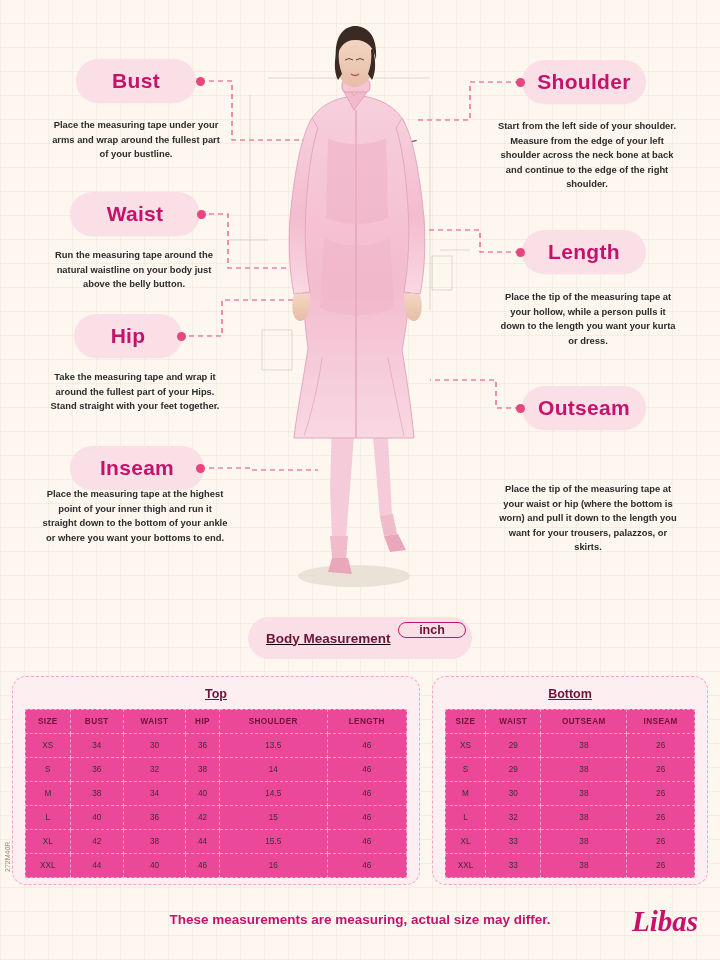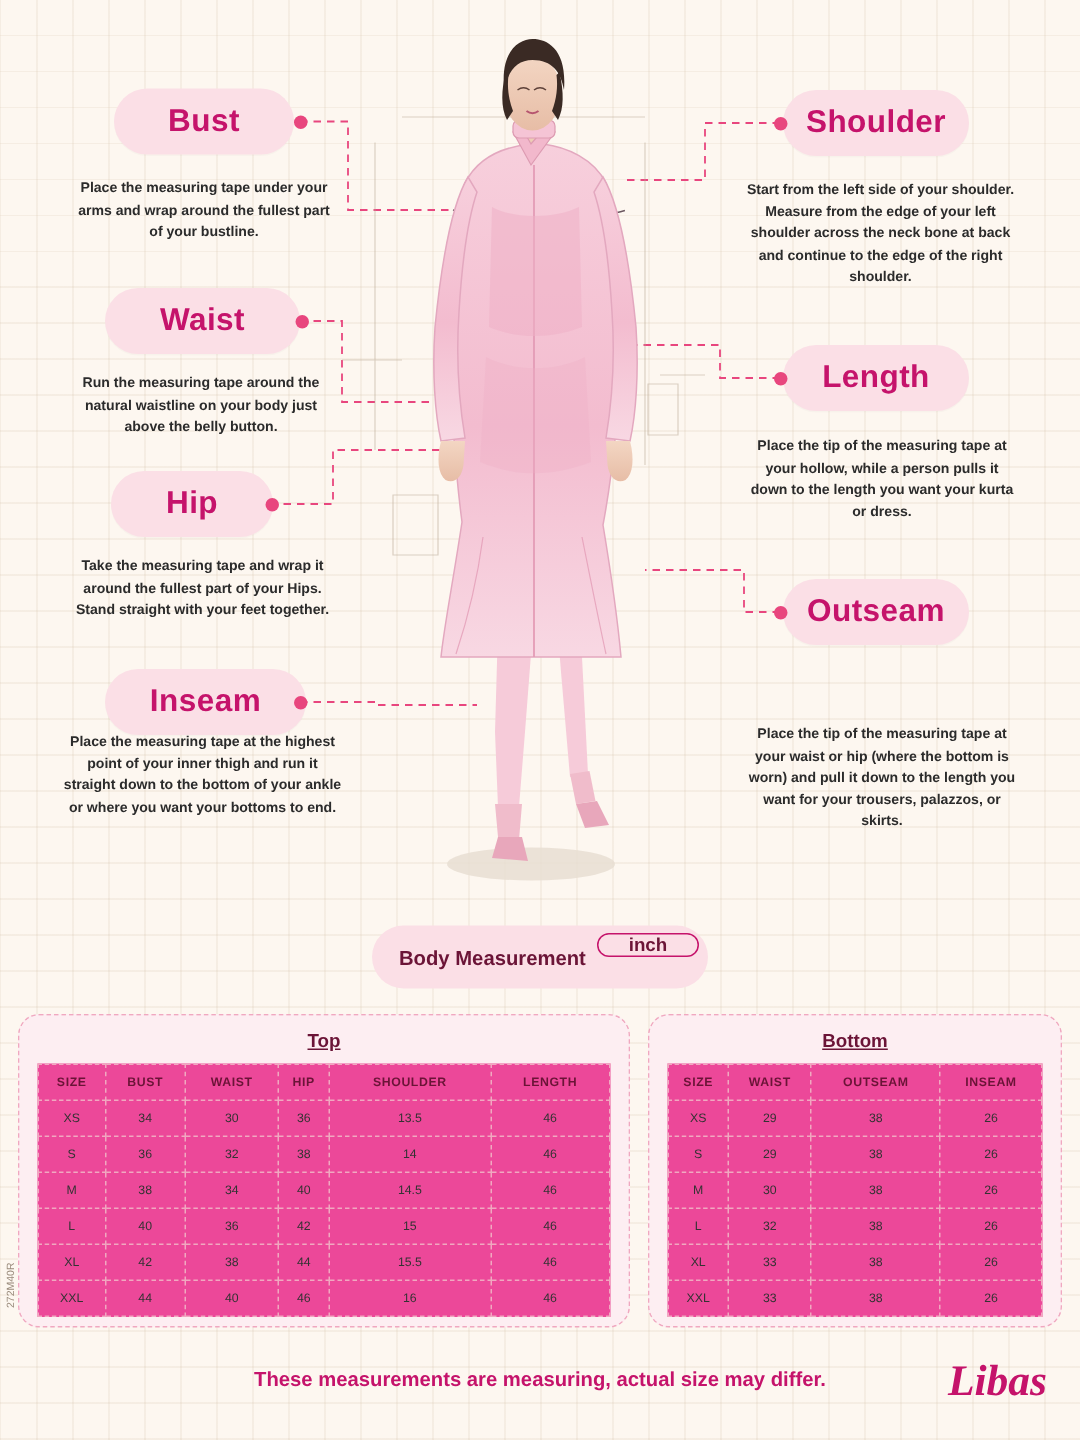--- a/index.html
+++ b/index.html
@@ -65,20 +65,21 @@
   
   .bm-bar {
     position: absolute;
     left: 248px; top: 617px;
     width: 224px; height: 42px;
     background: #fbdfe6;
     border-radius: 21px;
     display: flex;
     align-items: center;
     padding-left: 18px;
+    text-decoration: underline;
   }
   .bm-bar .bm-text {
     font-size: 13.5px;
     font-weight: bold;
     color: #6b1437;
   }
   .bm-unit {
     position: absolute;
     right: 6px; top: 5px;
     width: 68px; height: 16px;

